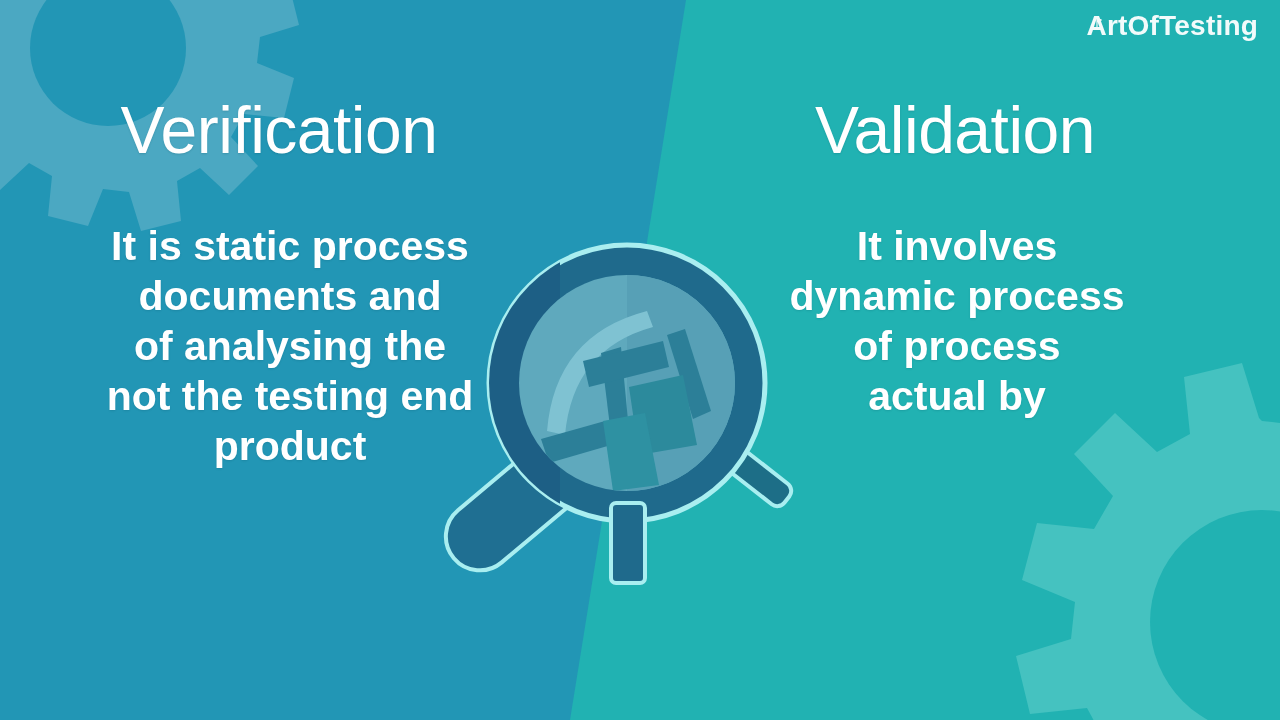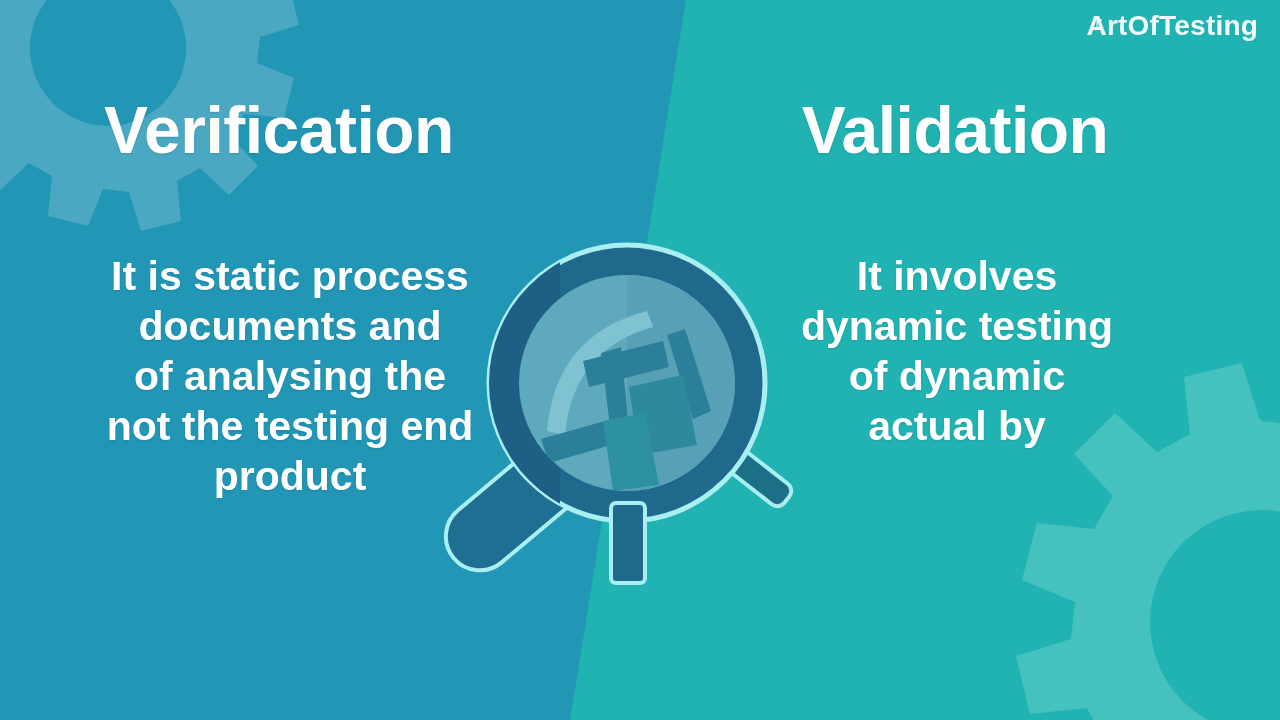--- a/index.html
+++ b/index.html
@@ -70,31 +70,31 @@
     position:absolute;
     z-index:30;
     text-align:center;
     color:#ffffff;
   }
   .col-left  { left:14px;  top:96px; width:600px; }
   .col-right { left:690px; top:96px; width:560px; }
 
   .heading {
     font-size:66px;
-    font-weight:bold;
+    font-weight:normal;
     line-height:1.05;
     letter-spacing:-0.5px;
     color:#ffffff;
     text-shadow:0 1px 2px rgba(0,60,80,0.18);
   }
   .col-left .heading  { padding-right:70px; }
   .col-right .heading { padding-right:30px; }
 
   .body-text {
-    margin-top:86px;
+    margin-top:56px;
     font-size:41px;
     font-weight:bold;
     line-height:1.22;
     color:#ffffff;
     text-shadow:0 1px 2px rgba(0,60,80,0.16);
   }
   .col-left  .body-text { padding-right:48px; }
   .col-right .body-text { padding-right:26px; }
   .body-text .line { display:block; white-space:nowrap; }
 
@@ -210,19 +210,19 @@
       <span class="line">of analysing the</span>
       <span class="line">not the testing end</span>
       <span class="line">product</span>
     </div>
   </div>
 
   <div class="col col-right">
     <div class="heading">Validation</div>
     <div class="body-text">
       <span class="line">It involves</span>
-      <span class="line">dynamic testing</span>
-      <span class="line">of dynamic</span>
+      <span class="line">dynamic process</span>
+      <span class="line">of process</span>
       <span class="line">actual by</span>
     </div>
   </div>
 
 </div>
 
 </body></html>

